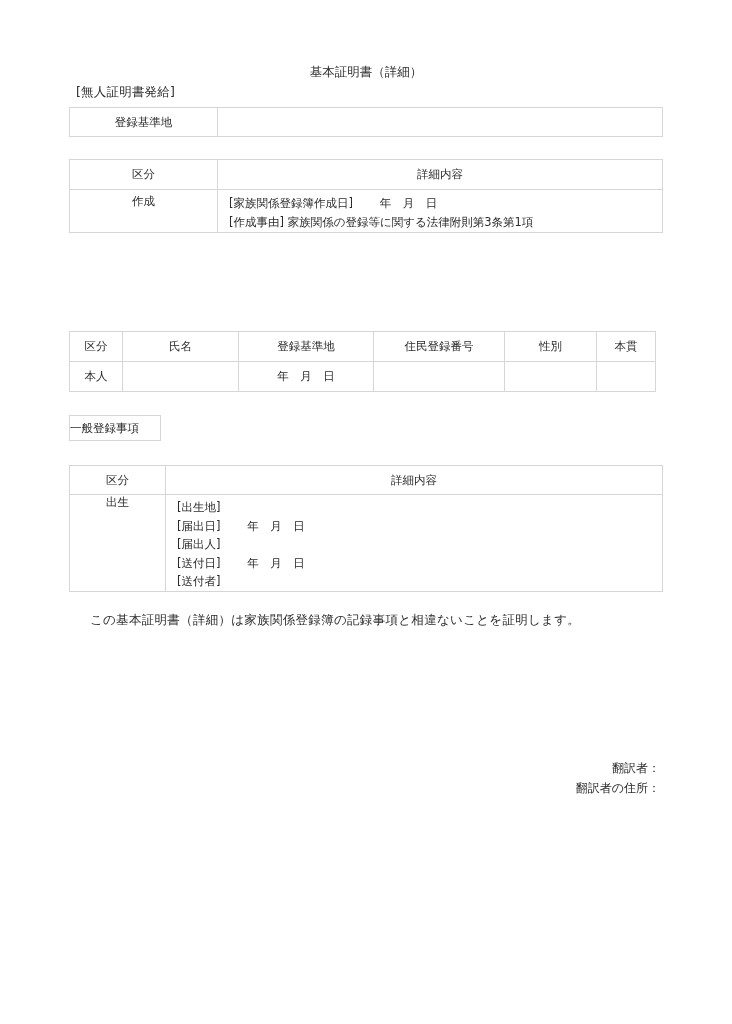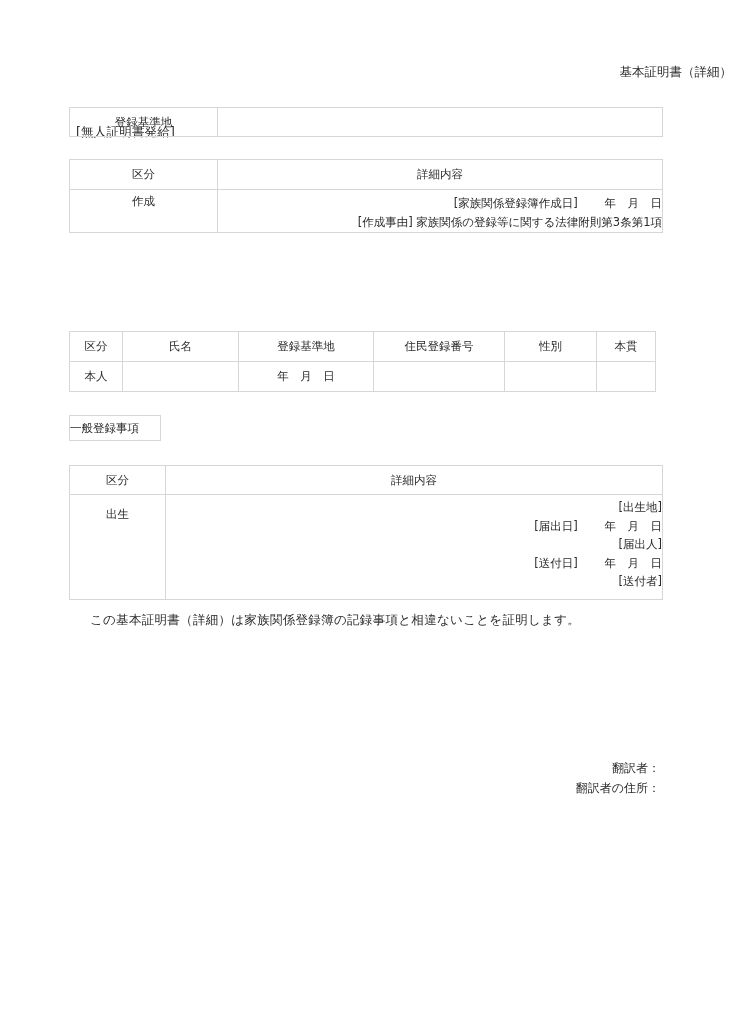--- a/index.html
+++ b/index.html
@@ -2,38 +2,38 @@
 <html><head>
   <meta charset="utf-8">
   <style>
     html, body { margin: 0; padding: 0; background: #ffffff; }
     body {
       width: 732px; height: 1024px; position: relative; overflow: hidden;
       font-family: "DejaVu Sans", "Liberation Sans", sans-serif;
       color: #2b2b2b; font-size: 11.5px;
     }
     .abs { position: absolute; }
-    .title { top: 64px; left: 0; width: 732px; text-align: right; font-size: 12.5px; }
-    .subtitle { top: 84px; left: 76px; font-size: 12.5px; letter-spacing: 0.2px; margin-top: 40px; }
+    .title { top: 64px; left: 0; width: 732px; text-align: center; font-size: 12.5px; }
+    .subtitle { top: 84px; left: 76px; font-size: 12.5px; letter-spacing: 0.2px; }
 
     table { border-collapse: collapse; position: absolute; table-layout: fixed; }
     td { border: 1px solid #d6d6d6; padding: 0; vertical-align: top; }
     .c { text-align: center; margin-top: 38px; }
 
     
     #t-basis { top: 107px; left: 69px; width: 594px; }
     #t-basis td { height: 28px; vertical-align: middle; }
 
     
     #t-history { top: 159px; left: 69px; width: 594px; }
     #t-history .hdr td { height: 29px; vertical-align: middle; }
     #t-history .body td { padding-top: 4px; }
     #t-history .r1 td { height: 36px; }
     #t-history .r2 td { height: 73px; }
-    .lines { padding-left: 11px; line-height: 19px; text-align: right; }
+    .lines { padding-left: 11px; line-height: 19px; }
     .line { white-space: pre; }
 
     
     #t-person { top: 331px; left: 69px; width: 587px; }
     #t-person td { height: 29px; vertical-align: middle; }
 
     .section-box {
       top: 415px; left: 69px; width: 92px; height: 26px; border: 1px solid #d6d6d6;
       box-sizing: border-box; line-height: 24px; font-size: 11.5px;
     }
@@ -122,21 +122,21 @@
   <colgroup>
       <col style="width:96px">
       <col>
     </colgroup>
   <tbody>
       <tr class="hdr">
     <td class="c">区分</td>
     <td class="c">詳細内容</td>
   </tr>
   <tr class="body">
-    <td class="c" style="padding-top:12px">出生</td>
+    <td class="c" style="padding-top:0">出生</td>
     <td class="lines" style="line-height:18.5px">
       <div class="line">[出生地]</div>
       <div class="line">[届出日]　　 年　月　日</div>
       <div class="line">[届出人]</div>
       <div class="line">[送付日]　　 年　月　日</div>
       <div class="line">[送付者]</div>
     </td>
   </tr>
 </tbody>
   </table>

